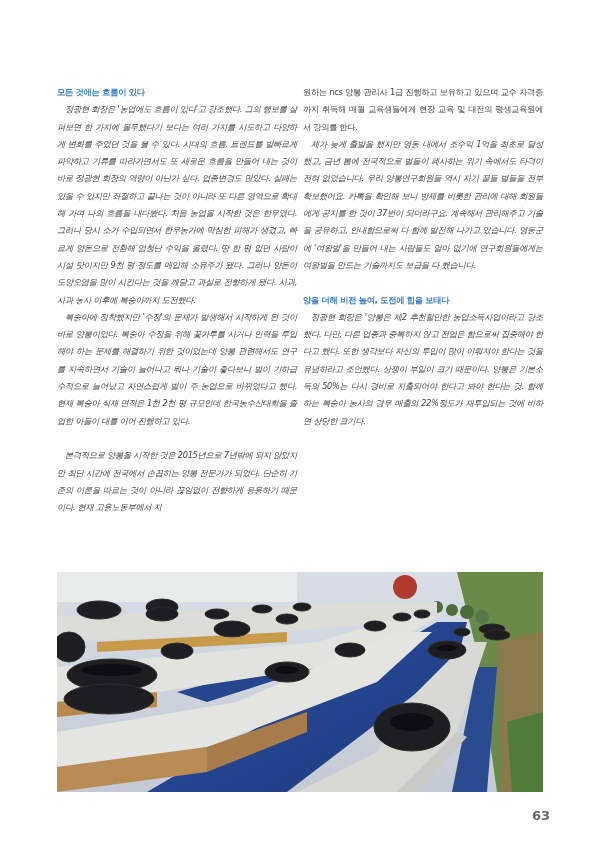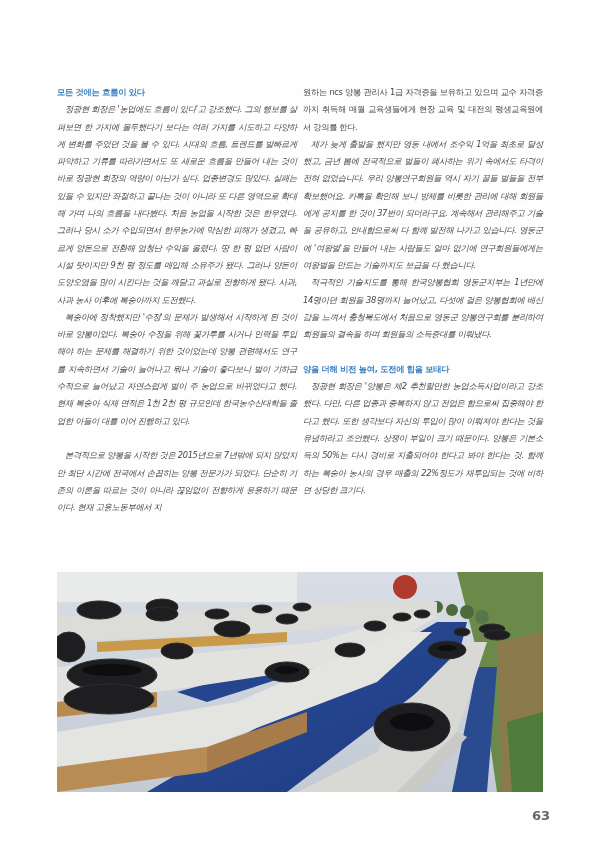--- a/index.html
+++ b/index.html
@@ -22,23 +22,22 @@
 
   <div class="col left">
     <div class="heading">모든 것에는 흐름이 있다</div>
     <p class="para">정광현 회장은 '농업에도 흐름이 있다'고 강조했다. 그의 행보를 살펴보면 한 가지에 몰두했다기 보다는 여러 가지를 시도하고 다양하게 변화를 주었던 것을 볼 수 있다. 시대의 흐름, 트렌드를 발빠르게 파악하고 기류를 따라가면서도 또 새로운 흐름을 만들어 내는 것이 바로 정광현 회장의 역량이 아닌가 싶다. 업종변경도 많았다. 실패는 있을 수 있지만 좌절하고 끝나는 것이 아니라 또 다른 영역으로 확대해 가며 나의 흐름을 내다봤다. 처음 농업을 시작한 것은 한우였다. 그러나 당시 소가 수입되면서 한우농가에 막심한 피해가 생겼고, 빠르게 양돈으로 전환해 엄청난 수익을 올렸다. 땅 한 평 없던 사람이 시설 탓이지만 9천 평 정도를 매입해 소유주가 됐다. 그러나 양돈이 도양오염을 많이 시킨다는 것을 깨닫고 과실로 전향하게 됐다. 사과, 사과 농사 이후에 복숭아까지 도전했다.</p>
     <p class="para">복숭아에 정착했지만 '수정'의 문제가 발생해서 시작하게 된 것이 바로 양봉이었다. 복숭아 수정을 위해 꽃가루를 사거나 인력을 투입해야 하는 문제를 해결하기 위한 것이었는데 양봉 관련해서도 연구를 지속하면서 기술이 늘어나고 뭐나 기술이 좋다보니 벌이 기하급수적으로 늘어났고 자연스럽게 벌이 주 농업으로 바뀌었다고 했다. 현재 복숭아 식재 면적은 1천 2천 평 규모인데 한국농수산대학을 졸업한 아들이 대를 이어 진행하고 있다.</p>
     <div class="gap"></div>
     <p class="para">본격적으로 양봉을 시작한 것은 2015년으로 7년밖에 되지 않았지만 최단 시간에 전국에서 손꼽히는 양봉 전문가가 되었다. 단순히 기존의 이론을 따르는 것이 아니라 끊임없이 전향하게 응용하기 때문이다. 현재 고용노동부에서 지</p>
   </div>
 
   <div class="col right">
-    <p>원하는 ncs 양봉 관리사 1급 자격증을 보유하고 있으며 교수 자격증까지 취득해 매월 교육생들에게 현장 교육 및 대전의 평생교육원에서 강의를 한다.</p>
+    <p>원하는 ncs 양봉 관리사 1급 진행하고 보유하고 있으며 교수 자격증까지 취득해 매월 교육생들에게 현장 교육 및 대전의 평생교육원에서 강의를 한다.</p>
     <p class="para">제가 늦게 출발을 했지만 영동 내에서 조수익 1억을 최초로 달성했고, 금년 봄에 전국적으로 벌들이 폐사하는 위기 속에서도 타격이 전혀 없었습니다. 우리 양봉연구회원들 역시 자기 꿀들 벌들을 전부 확보했어요. 카톡을 확인해 보니 방제를 비롯한 관리에 대해 회원들에게 공지를 한 것이 37번이 되더라구요. 계속해서 관리해주고 기술을 공유하고, 안내함으로써 다 함께 발전해 나가고 있습니다. 영동군에 '여왕벌'을 만들어 내는 사람들도 얼마 없기에 연구회원들에게는 여왕벌을 만드는 기술까지도 보급을 다 했습니다.</p>
-    <p class="para">적극적인 기술지도를 통해 한국양봉협회 영동군지부는 1년만에 14명이던 회원을 38명까지 늘어났고, 다섯에 걸은 양봉협회에 배신감을 느껴서 충청북도에서 처음으로 영동군 양봉연구회를 분리하여 회원들의 결속을 하며 회원들의 소득증대를 이뤄냈다.</p>
     <div class="gap"></div>
     <div class="heading">양을 더해 비전 높여, 도전에 힘을 보태다</div>
     <p class="para">정광현 회장은 '양봉은 제2 추천할만한 농업소득사업이라고 강조했다. 다만, 다른 업종과 중복하지 않고 전업은 함으로써 집중해야 한다고 했다. 또한 생각보다 자신의 투입이 많이 이뤄져야 한다는 것을 유념하라고 조언했다. 상쟁이 부일이 크기 때문이다. 양봉은 기본소득의 50%는 다시 경비로 지출되어야 한다고 봐야 한다는 것. 함께 하는 복숭아 농사의 경우 매출의 22%정도가 재투입되는 것에 비하면 상당한 크기다.</p>
   </div>
 
   <div class="photo" title="천막으로 덮인 벌통들이 줄지어 놓여 있고 위에 타이어가 올려진 양봉장 풍경">
     <svg width="486" height="220" viewBox="0 0 486 220" xmlns="http://www.w3.org/2000/svg">
       <defs>
         <linearGradient id="sky" x1="0" y1="0" x2="0" y2="1">
           <stop offset="0" stop-color="#d9dee6"></stop>

